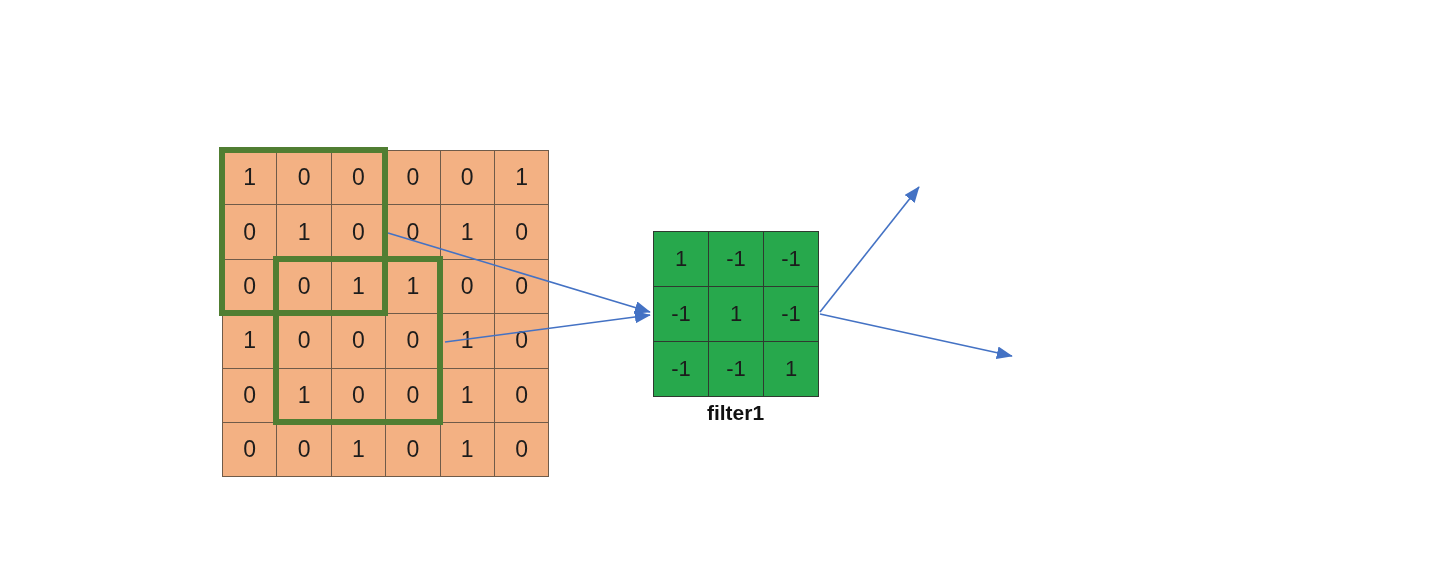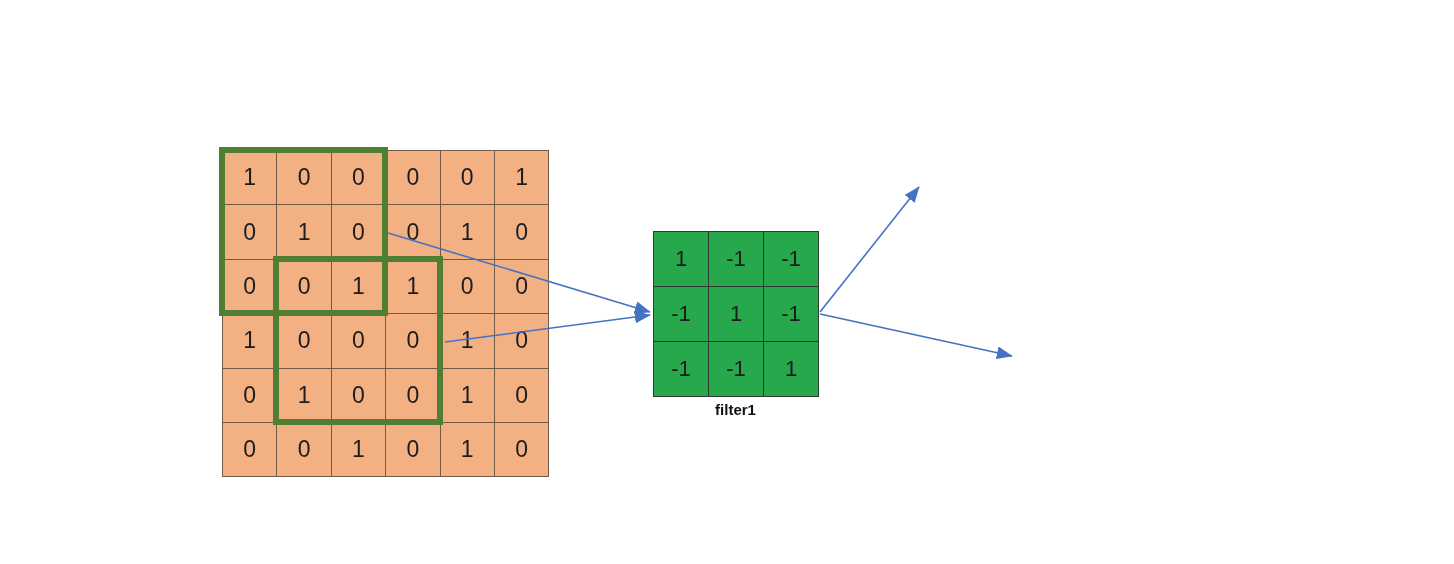--- a/index.html
+++ b/index.html
@@ -45,21 +45,21 @@
   .filter-matrix .cell {
     border-right: 1px solid var(--filter-border, #2F3A30);
     border-bottom: 1px solid var(--filter-border, #2F3A30);
     display: flex; align-items: center; justify-content: center;
     font-size: 22px; color: var(--text-dark, #1c1c1c);
   }
   .filter-label {
     position: absolute;
     left: 653px; top: 401px; width: 165px;
     text-align: center;
-    font-size: 15px; font-weight: bold;
+    font-size: 21px; font-weight: bold;
     color: #111111;
     z-index: 1;
   }
   
   .conv-window {
     position: absolute;
     box-sizing: border-box;
     border: 6px solid var(--highlight-stroke, #507E32);
     background: transparent;
     z-index: 6;

